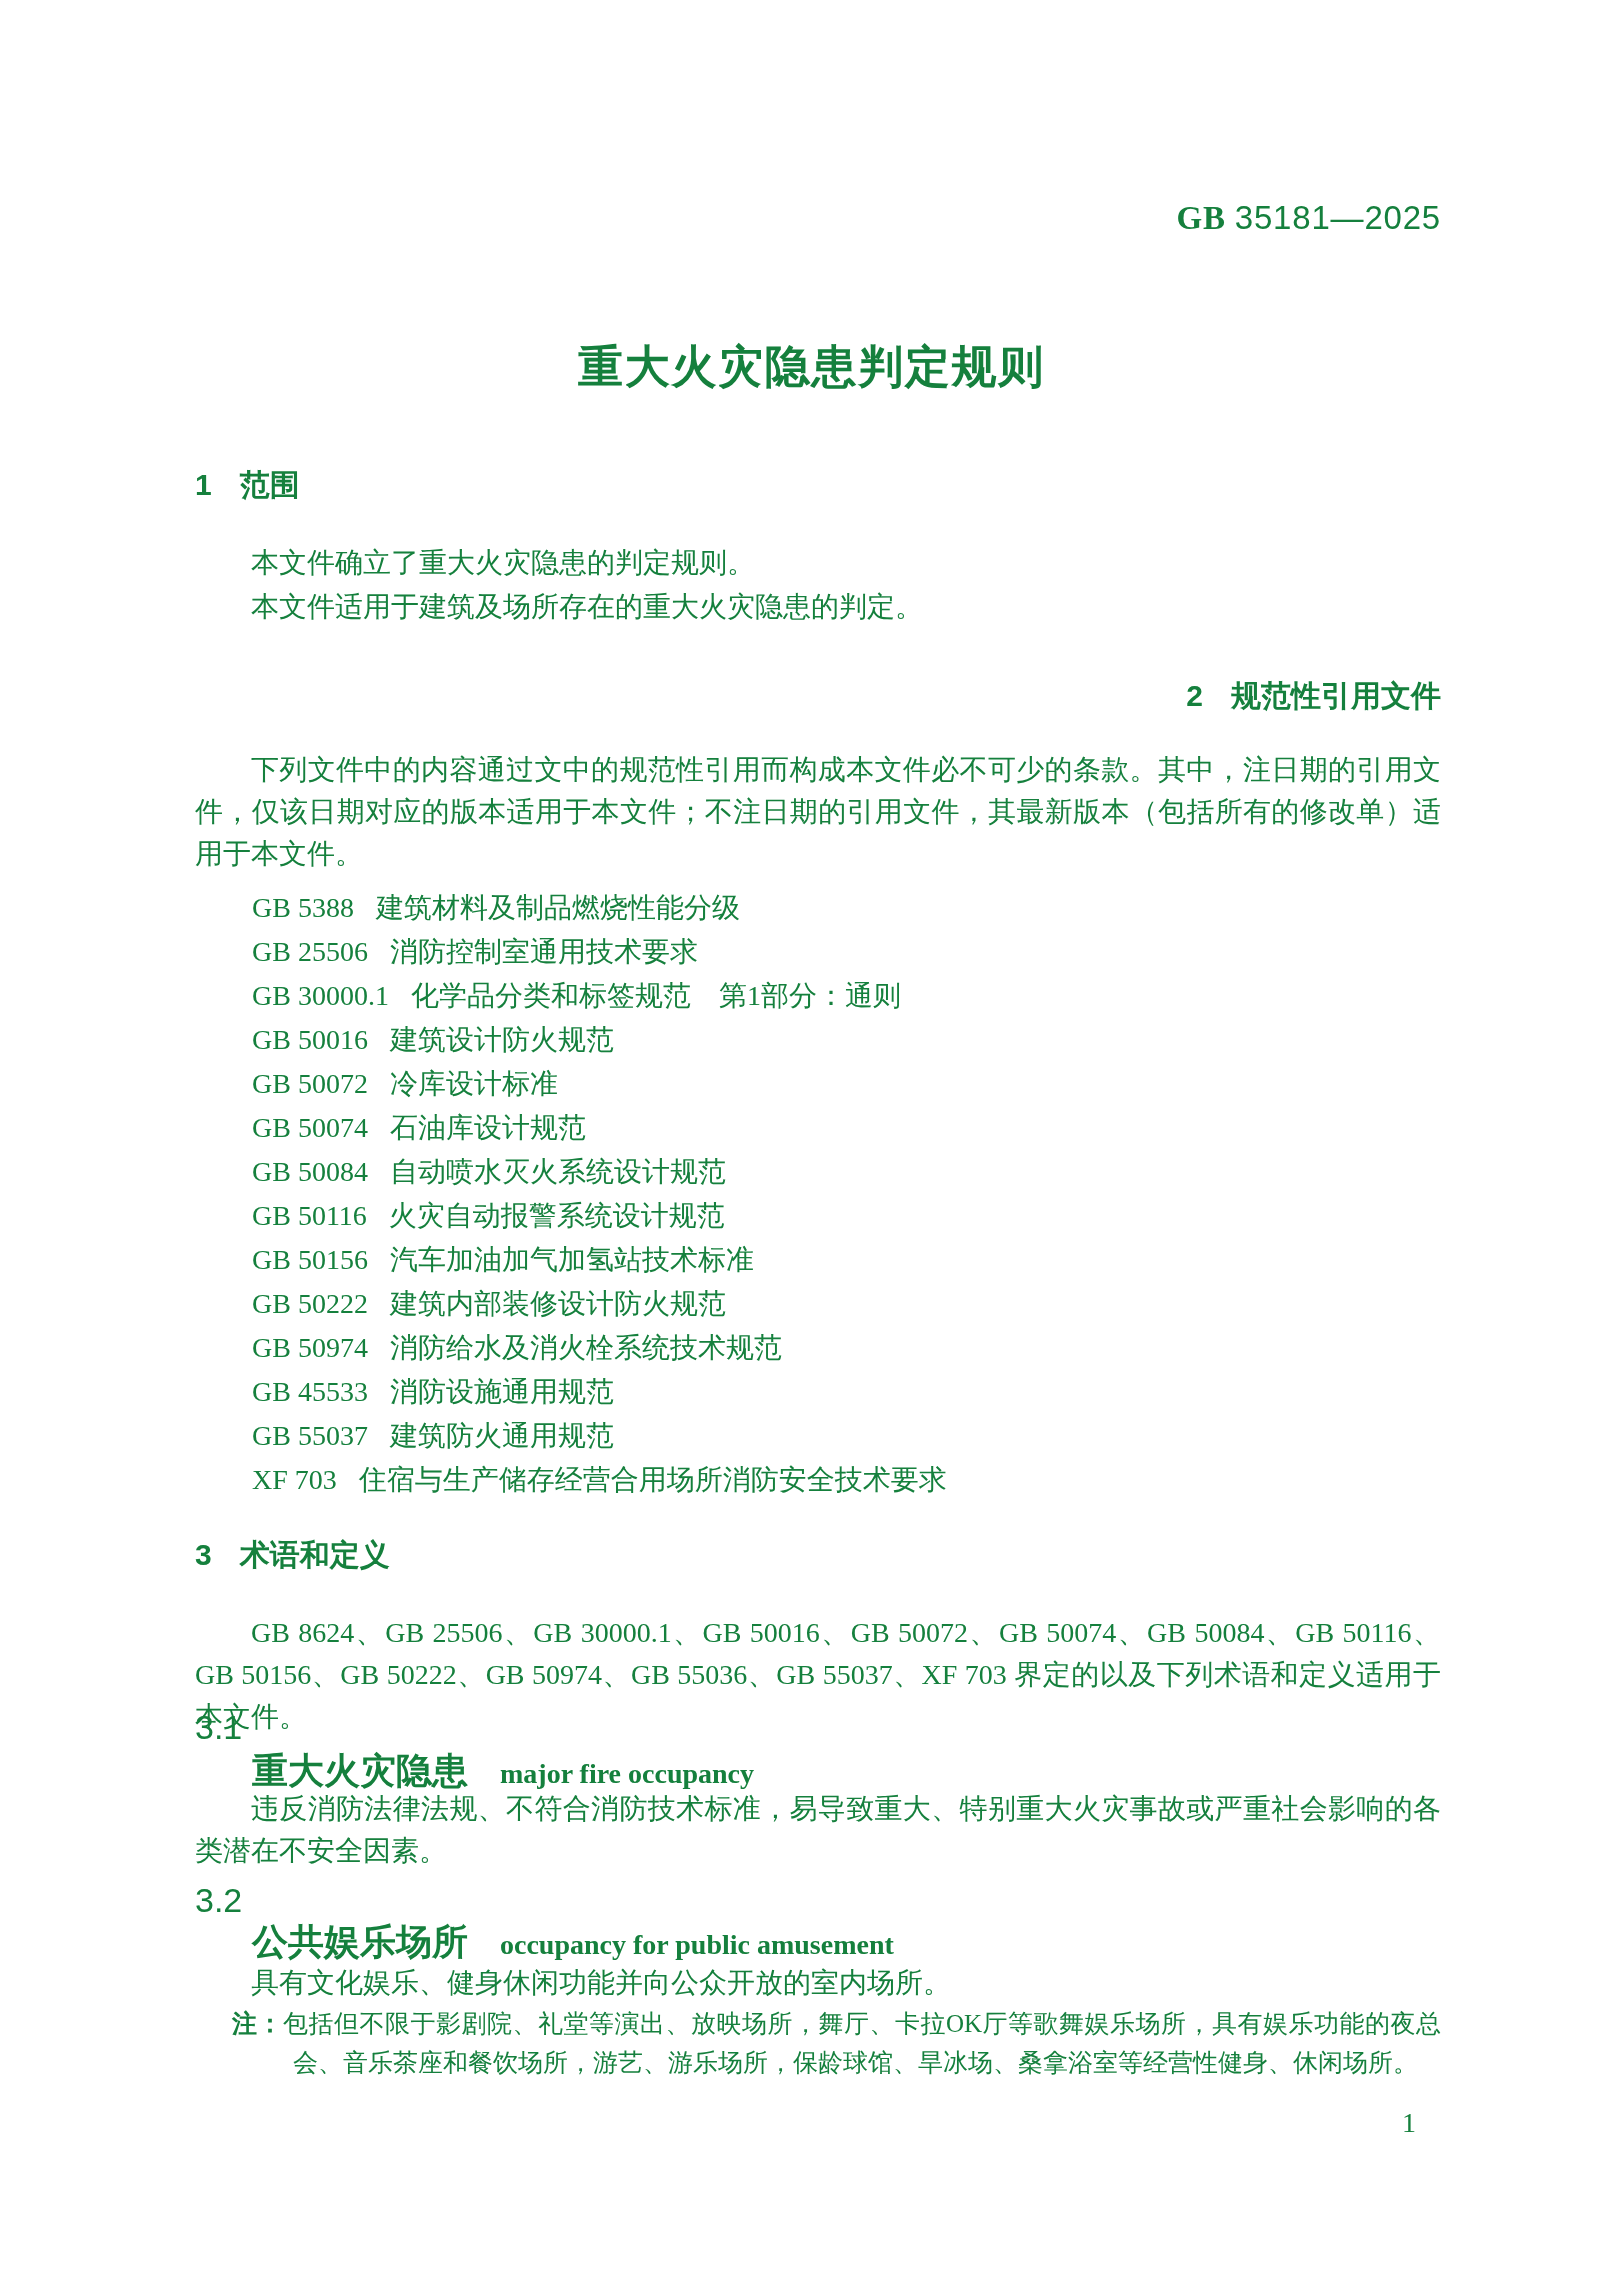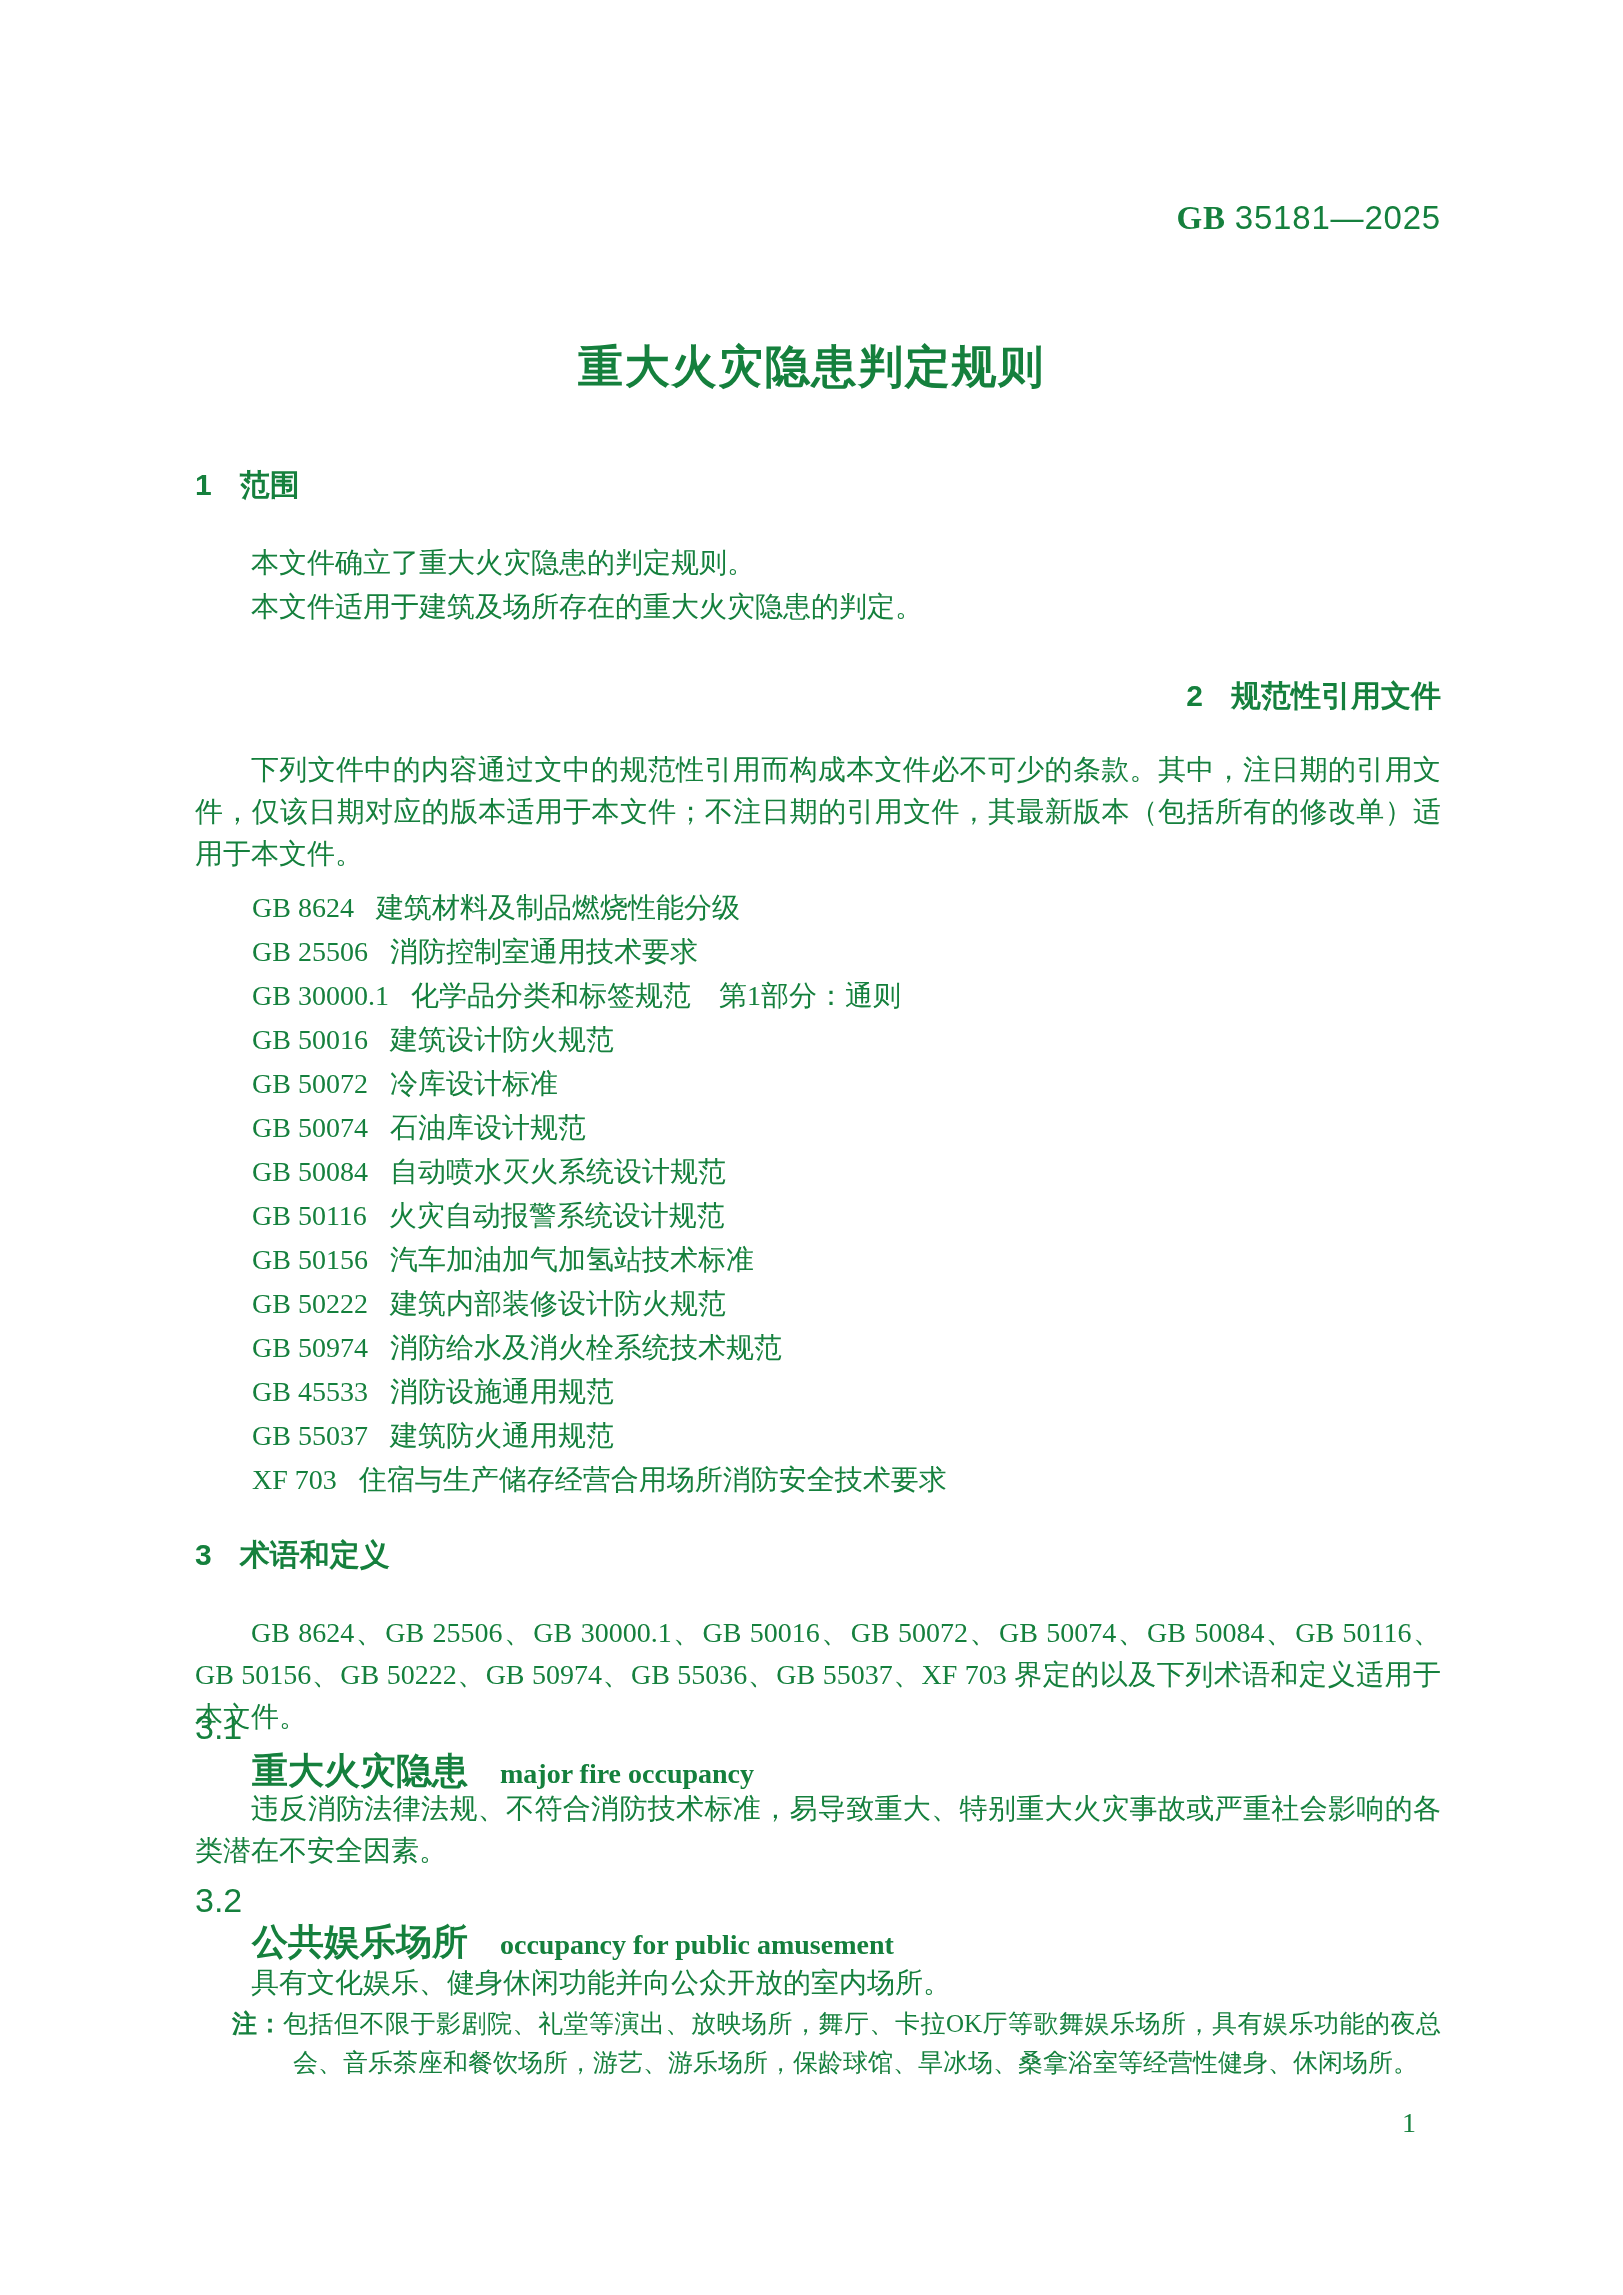--- a/index.html
+++ b/index.html
@@ -129,21 +129,21 @@
   <div class="abs para line" style="top:542px;">本文件确立了重大火灾隐患的判定规则。</div>
   <div class="abs para line" style="top:586px;">本文件适用于建筑及场所存在的重大火灾隐患的判定。</div>
 
   <div class="abs sec-h" style="top:676px;text-align:right;">
     <span class="sec-num">2</span><span>规范性引用文件</span>
   </div>
   <div class="abs para" style="top:749px;">下列文件中的内容通过文中的规范性引用而构成本文件必不可少的条款。其中，注日期的引用文件，仅该日期对应的版本适用于本文件；不注日期的引用文件，其最新版本（包括所有的修改单）适用于本文件。</div>
 
   <div class="abs ref-list" style="top:886px;">
     <div class="ref-line">
-        <span>GB 8624</span>
+        <span>GB 5388</span>
         <span>建筑材料及制品燃烧性能分级</span>
       </div>
     <div class="ref-line">
         <span>GB 25506</span>
         <span>消防控制室通用技术要求</span>
       </div>
     <div class="ref-line">
         <span>GB 30000.1</span>
         <span>化学品分类和标签规范　第1部分：通则</span>
       </div>

